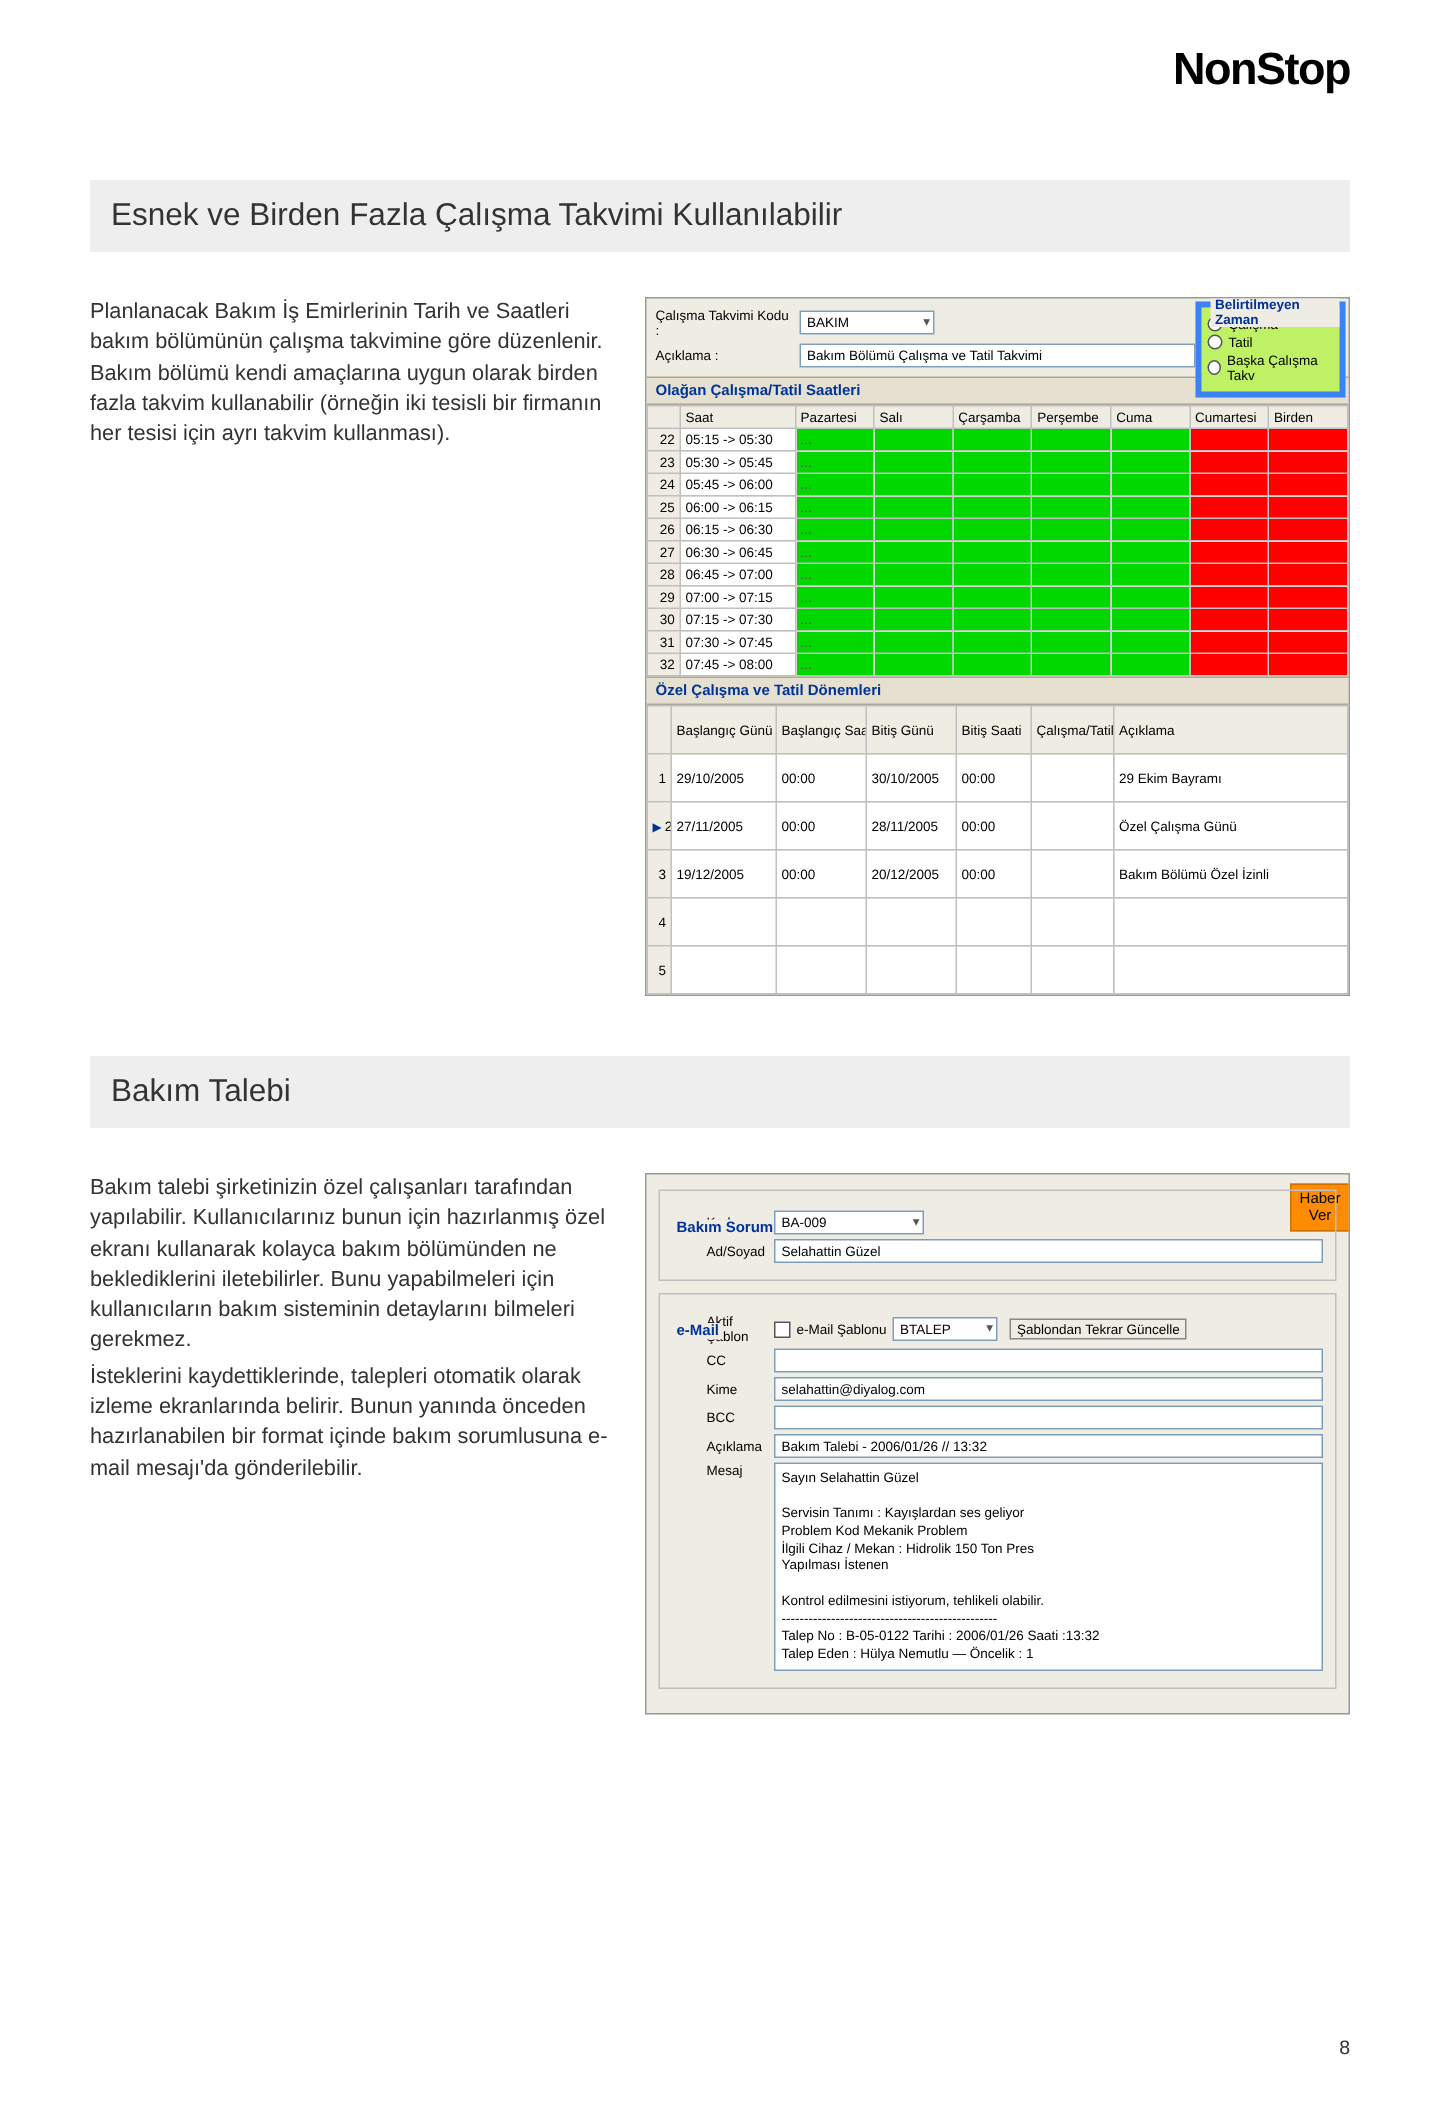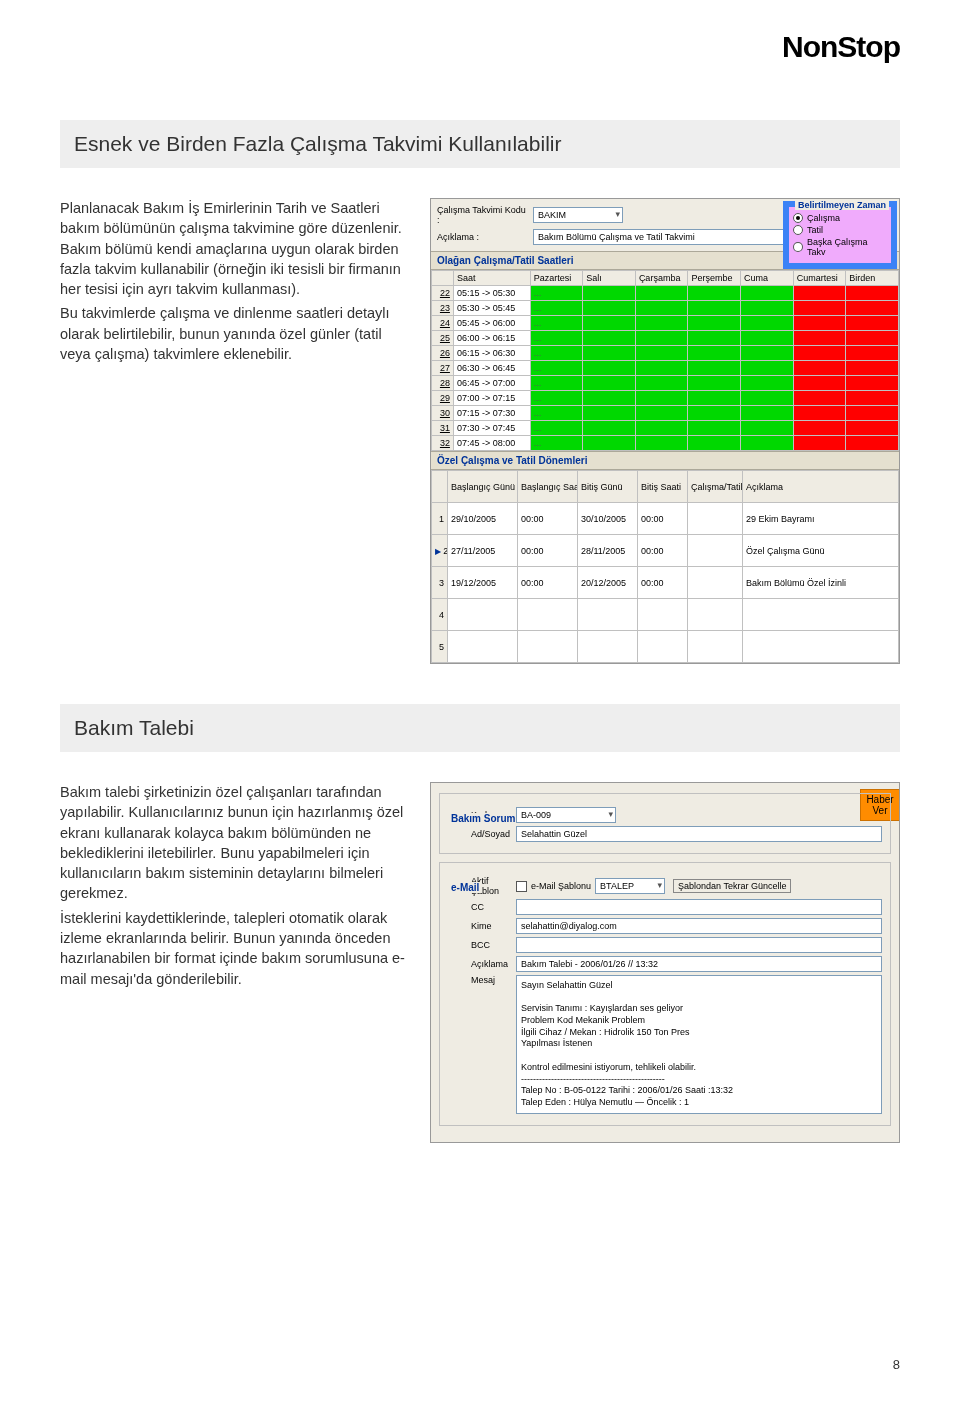--- a/index.html
+++ b/index.html
@@ -75,24 +75,24 @@
   .combo::after {
     content: "▾";
     position: absolute;
     right: 2px; top: 1px;
     font-size: 9px;
     color: #555;
   }
   .radio-box {
     position: absolute;
     top: 2px; right: 2px;
-    width: 114px;
-    border: 6px solid #3b82f6;
+    width: 100px;
+    border: 4px solid #3b82f6;
     padding: 4px;
-    background: #f0abfc;
+    background: #bef264;
   }
   .radio-box .legend {
     position: absolute;
     top: -7px; left: 6px;
     background: #efece3;
     padding: 0 3px;
     font-weight: bold;
     color: #003399;
     font-size: 9px;
   }
@@ -135,21 +135,21 @@
   .sched-grid th, .sched-grid td {
     border: 1px solid #c0c0c0;
     padding: 1px 3px;
     height: 15px;
     font-weight: normal;
     text-align: left;
     overflow: hidden;
     white-space: nowrap;
   }
   .sched-grid th { background: #efece3; }
-  .sched-grid td.rownum { background: #efece3; text-align: right; width: 20px; text-decoration: underline; }
+  .sched-grid td.rownum { background: #efece3; text-align: right; width: 20px; }
   .sched-grid col.n { width: 20px; }
   .sched-grid col.t { width: 70px; }
   .sched-grid col.d { width: 48px; }
   .g { background: #00d800; }
   .r { background: #ff0000; }
   .w { background: #fff; }
   .ellips { text-align: center; color: #555; }
   .special-grid {
     width: 100%;
     border-collapse: collapse;
@@ -253,21 +253,20 @@
 </head>
 <body>
 
 <div class="brand">NonStop</div>
 
 <div class="section-heading">Esnek ve Birden Fazla Çalışma Takvimi Kullanılabilir</div>
 
 <div class="two-col">
   <div class="text-col">
     <p>Planlanacak Bakım İş Emirlerinin Tarih ve Saatleri bakım bölümünün çalışma takvimine göre düzenlenir. Bakım bölümü kendi amaçlarına uygun olarak birden fazla takvim kullanabilir (örneğin iki tesisli bir firmanın her tesisi için ayrı takvim kullanması).</p>
-    <p>Bu takvimlerde çalışma ve dinlenme saatleri detaylı olarak belirtilebilir, bunun yanında özel günler (tatil veya çalışma) takvimlere eklenebilir.</p>
   </div>
 
   <div class="fig-col">
     <div class="radio-box">
       <span class="legend">Belirtilmeyen Zaman</span>
       <div id="radios">
           <div class="radio-row">
             <span class="radio checked"></span>
             <span>Çalışma</span>
           </div>

